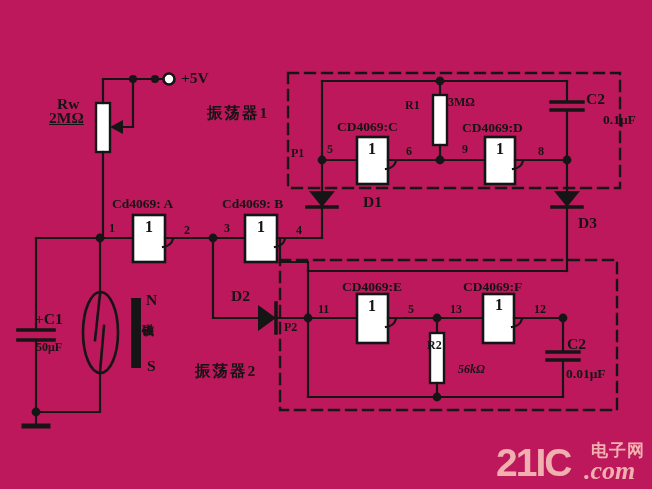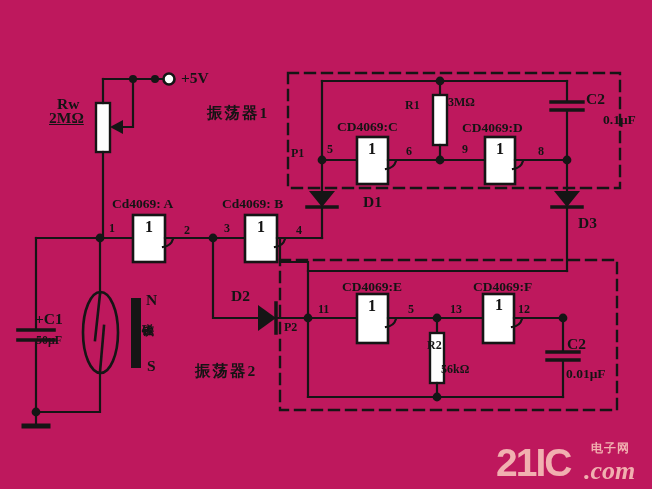--- a/index.html
+++ b/index.html
@@ -11,21 +11,21 @@
   .fs14{font-size:12px;}
   .fs15{font-size:15.5px;}
   .gate1{width:18px;text-align:center;font-size:16px;}
   .vtext{writing-mode:vertical-rl;text-orientation:upright;letter-spacing:1px;}
   .cn{letter-spacing:2px;}
   
   .wm{position:absolute;color:#f1b0b0;}
   .wm-brand{font-family:"Liberation Sans","DejaVu Sans",sans-serif;font-weight:800;
             font-size:39px;letter-spacing:-2px;line-height:1;}
   .wm-site{font-family:"Liberation Sans","DejaVu Sans",sans-serif;font-weight:700;
-           font-size:12px;letter-spacing:1px;line-height:1;}
+           font-size:17px;letter-spacing:1px;line-height:1;}
   .wm-domain{font-family:"Liberation Serif","DejaVu Serif",serif;font-style:italic;
              font-weight:700;font-size:26px;line-height:1;}
 </style>
 </head>
 <body>
 
 <div id="stage">
 
   <svg width="652" height="489" viewBox="0 0 652 489" stroke="#151515" stroke-width="2.2" fill="none" stroke-linecap="square">
 
@@ -166,69 +166,69 @@
         <circle cx="437" cy="397" r="4.4"></circle>
       <circle cx="36" cy="412" r="4.4"></circle>
     </g>
   </svg>
 
   <div class="lbl fs15" style="left:181px;top:70px;">+5V</div>
   <div class="lbl fs15" style="left:57px;top:88px;margin-top:8px;">Rw</div>
   <div class="lbl fs15" style="left:49px;top:110px;text-decoration:underline;">2MΩ</div>
 
   <div class="lbl fs15" style="left:35px;top:311px;">+C1</div>
-  <div class="lbl fs14" style="left:36px;top:334px;">50μF</div>
+  <div class="lbl fs14" style="left:36px;top:341px;">50μF</div>
 
   <div class="lbl fs15" style="left:146px;top:292px;">N</div>
   <div class="lbl fs14 vtext" style="left:142px;top:314px;">磁铁</div>
   <div class="lbl fs15" style="left:147px;top:358px;">S</div>
 
   <div class="lbl fs13" style="left:112px;top:197px;">Cd4069: A</div>
   <div class="lbl fs13" style="left:222px;top:197px;">Cd4069: B</div>
   <div class="lbl fs13" style="left:337px;top:120px;">CD4069:C</div>
   <div class="lbl fs13" style="left:462px;top:121px;">CD4069:D</div>
   <div class="lbl fs13" style="left:334px;top:280px;margin-left:8px;">CD4069:E</div>
-  <div class="lbl fs13" style="left:473px;top:280px;">CD4069:F</div>
+  <div class="lbl fs13" style="left:463px;top:280px;">CD4069:F</div>
 
   <div class="lbl gate1" style="left:140px;top:219px;">1</div>
   <div class="lbl gate1" style="left:252px;top:219px;">1</div>
   <div class="lbl gate1" style="left:363px;top:141px;">1</div>
   <div class="lbl gate1" style="left:491px;top:141px;">1</div>
   <div class="lbl gate1" style="left:363px;top:298px;">1</div>
   <div class="lbl gate1" style="left:490px;top:297px;">1</div>
 
   <div class="lbl fs14" style="left:109px;top:222px;">1</div>
   <div class="lbl fs14" style="left:184px;top:224px;">2</div>
   <div class="lbl fs14" style="left:224px;top:222px;">3</div>
   <div class="lbl fs14" style="left:296px;top:224px;">4</div>
   <div class="lbl fs14" style="left:327px;top:143px;">5</div>
   <div class="lbl fs14" style="left:406px;top:145px;">6</div>
   <div class="lbl fs14" style="left:462px;top:143px;">9</div>
   <div class="lbl fs14" style="left:538px;top:145px;">8</div>
   <div class="lbl fs14" style="left:318px;top:303px;">11</div>
   <div class="lbl fs14" style="left:408px;top:303px;">5</div>
   <div class="lbl fs14" style="left:450px;top:303px;">13</div>
-  <div class="lbl fs14" style="left:518px;top:303px;">12</div>
+  <div class="lbl fs14" style="left:534px;top:303px;">12</div>
 
   <div class="lbl fs14" style="left:291px;top:147px;">P1</div>
   <div class="lbl fs14" style="left:284px;top:321px;">P2</div>
 
   <div class="lbl fs15" style="left:363px;top:194px;">D1</div>
   <div class="lbl fs15" style="left:231px;top:288px;">D2</div>
   <div class="lbl fs15" style="left:578px;top:215px;">D3</div>
 
   <div class="lbl fs15 cn" style="left:207px;top:105px;">振荡器1</div>
   <div class="lbl fs14" style="left:405px;top:99px;">R1</div>
   <div class="lbl fs14" style="left:448px;top:96px;">3MΩ</div>
   <div class="lbl fs15" style="left:586px;top:91px;">C2</div>
   <div class="lbl fs13" style="left:567px;top:113px;margin-left:36px;">0.1μF</div>
 
   <div class="lbl fs15 cn" style="left:195px;top:363px;">振荡器2</div>
   <div class="lbl fs14" style="left:427px;top:339px;">R2</div>
-  <div class="lbl fs14" style="left:441px;top:363px;">56kΩ</div>
+  <div class="lbl fs14" style="left:458px;top:363px;font-style:italic;">56kΩ</div>
   <div class="lbl fs15" style="left:567px;top:336px;">C2</div>
   <div class="lbl fs13" style="left:566px;top:367px;">0.01μF</div>
 
   <div>
     <div class="wm wm-brand" style="left:496px;top:443px;">21IC</div>
     <div class="wm wm-site" style="left:591px;top:442px;">电子网</div>
     <div class="wm wm-domain" style="left:584px;top:458px;">.com</div>
   </div>
 
 </div>

